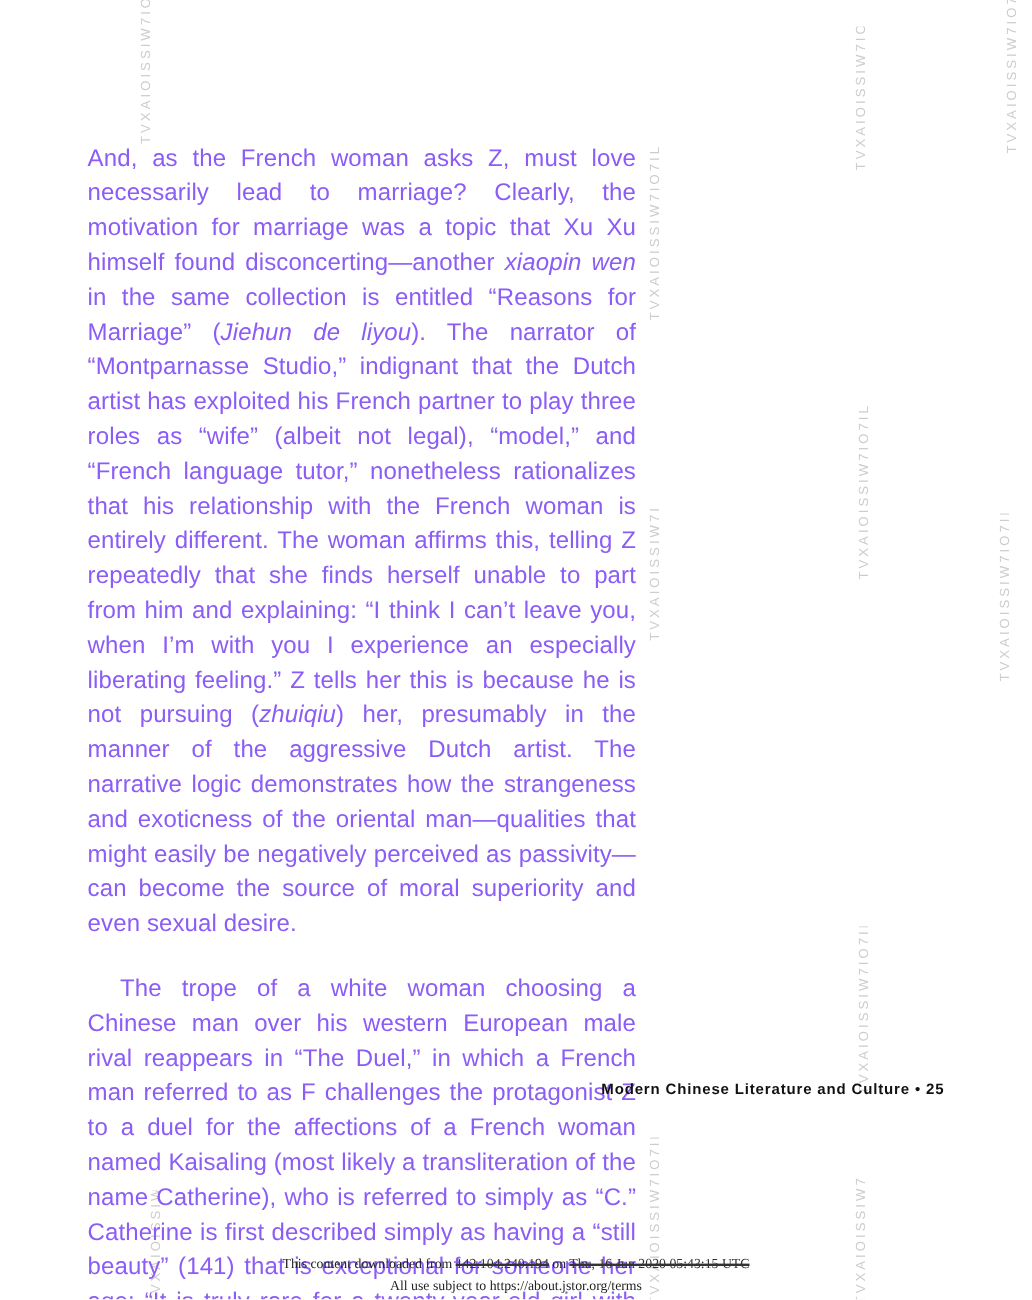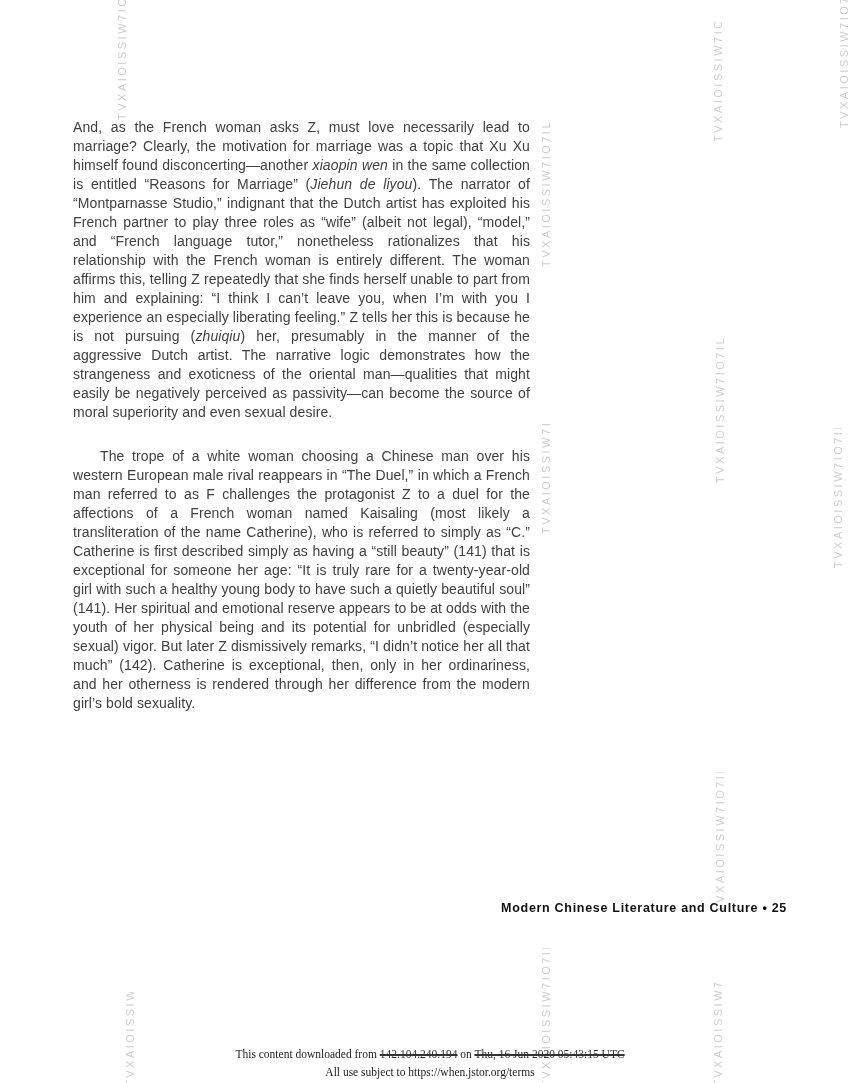--- a/index.html
+++ b/index.html
@@ -24,23 +24,23 @@
   }
   .body-text {
     position: absolute;
     left: 73px;
     top: 118px;
     width: 457px;
   }
   .para {
     margin: 0;
     text-align: justify;
-    font-size: 14px;
-    line-height: 19px;
-    color: #404040;
+    font-size: 20px;
+    line-height: 29px;
+    color: #8b5cf6;
     letter-spacing: 0.1px;
   }
   .para.indent { text-indent: 27px; margin-top: 25px; }
   .it { font-style: italic; }
   .journal-footer {
     position: absolute;
     right: 73px;
     top: 901px;
     font-size: 12.5px;
     font-weight: bold;
@@ -83,16 +83,16 @@
 
   <div class="body-text">
       <p class="para"><span>And, as the French woman asks Z, must love necessarily lead to marriage? Clearly, the motivation for marriage was a topic that Xu Xu himself found disconcerting—another </span><span class="it">xiaopin wen</span><span> in the same collection is entitled “Reasons for Marriage” (</span><span class="it">Jiehun de liyou</span><span>). The narrator of “Montparnasse Studio,” indignant that the Dutch artist has exploited his French partner to play three roles as “wife” (albeit not legal), “model,” and “French language tutor,” nonetheless rationalizes that his relationship with the French woman is entirely different. The woman affirms this, telling Z repeatedly that she finds herself unable to part from him and explaining: “I think I can’t leave you, when I’m with you I experience an especially liberating feeling.” Z tells her this is because he is not pursuing (</span><span class="it">zhuiqiu</span><span>) her, presumably in the manner of the aggressive Dutch artist. The narrative logic demonstrates how the strangeness and exoticness of the oriental man—qualities that might easily be negatively perceived as passivity—can become the source of moral superiority and even sexual desire.</span></p>
       <p class="para indent"><span>The trope of a white woman choosing a Chinese man over his western European male rival reappears in “The Duel,” in which a French man referred to as F challenges the protagonist Z to a duel for the affections of a French woman named Kaisaling (most likely a transliteration of the name Catherine), who is referred to simply as “C.” Catherine is first described simply as having a “still beauty” (141) that is exceptional for someone her age: “It is truly rare for a twenty-year-old girl with such a healthy young body to have such a quietly beautiful soul” (141). Her spiritual and emotional reserve appears to be at odds with the youth of her physical being and its potential for unbridled (especially sexual) vigor. But later Z dismissively remarks, “I didn’t notice her all that much” (142). Catherine is exceptional, then, only in her ordinariness, and her otherness is rendered through her difference from the modern girl’s bold sexuality.</span></p>
     </div>
 
   <div class="journal-footer">Modern Chinese Literature and Culture • 25</div>
 
   <div class="notice">
     <div><span>This content downloaded from </span><span class="struck">142.104.240.194</span><span> on </span><span class="struck">Thu, 16 Jun 2020 05:43:15 UTC</span></div>
-    <div>All use subject to https://when.jstor.org/terms</div>
+    <div>All use subject to https://about.jstor.org/terms</div>
   </div>
 
 </div>
 
 </body></html>

